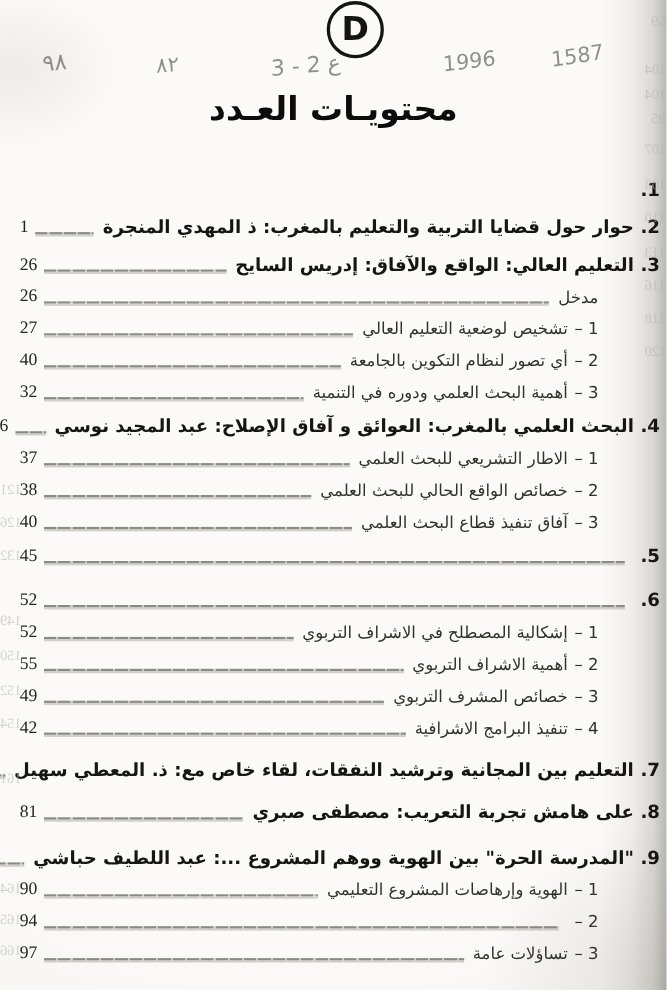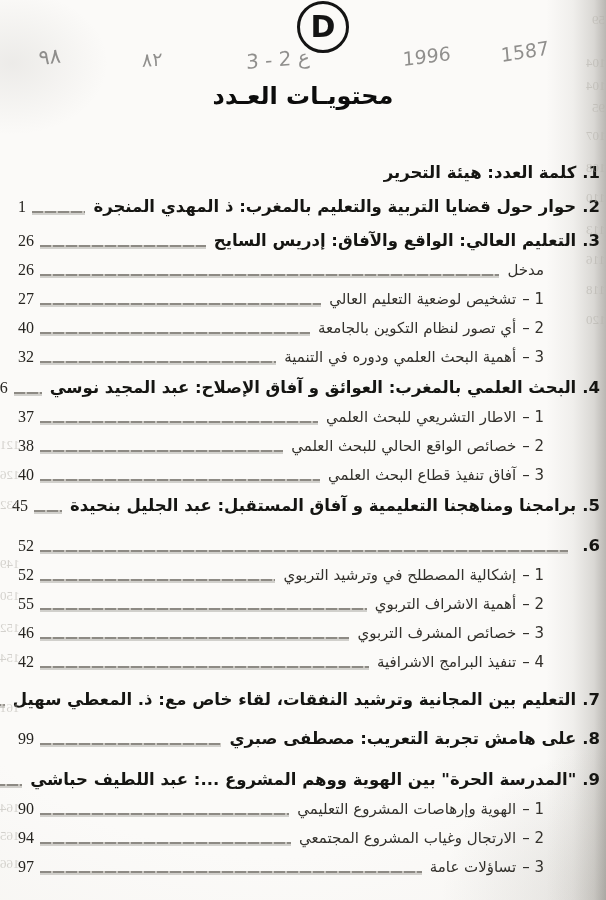--- a/index.html
+++ b/index.html
@@ -18,21 +18,21 @@
   }
   .logo{
     position:absolute; left:297px; top:1px; width:46px; height:46px;
     border:3px solid #141414; border-radius:50%;
     display:flex; align-items:center; justify-content:center;
     color:#141414; font-weight:bold; font-size:30px; line-height:1;
   }
   .title{
     position:absolute; top:82px; left:0; width:100%; margin:0;
     text-align:center; direction:rtl;
-    font-size:24px; font-weight:bold; color:#0c0c0c;
+    font-size:30px; font-weight:bold; color:#0c0c0c;
     font-family:"DejaVu Sans", sans-serif;
   }
   .annot{
     position:absolute; color:#7e7d7b; opacity:.85; white-space:nowrap;
     font-family:"DejaVu Sans", sans-serif; transform-origin:left top;
   }
   .toc{position:absolute; top:158px; left:0; right:0;}
   .row{
     height:29px; display:flex; align-items:center; direction:rtl;
     padding:0 6px 0 18px; box-sizing:border-box; white-space:nowrap;
@@ -81,21 +81,20 @@
       <span class="annot" style="left: 246px; top: 50px; font-size: 20px; transform: rotate(-5deg) skewX(-4deg);">3 - 2 ع</span>
       <span class="annot" style="left: 402px; top: 48px; font-size: 19px; transform: rotate(-7deg) skewX(-4deg);">1996</span>
       <span class="annot" style="left: 500px; top: 44px; font-size: 19px; transform: rotate(-9deg) skewX(-4deg);">1587</span>
     </div>
 
   <h1 class="title">محتويـات العـدد</h1>
 
   <div class="toc" id="toc">
       <div class="row main">
     <span class="lbl">1.</span>
-    <span class="txt">كلمة العدد: هيئة التحرير</span>
 
   </div>
       <div class="row main">
     <span class="lbl">2.</span>
     <span class="txt">حوار حول قضايا التربية والتعليم بالمغرب: ذ المهدي المنجرة</span>
     <span class="leader"></span>
     <span class="pnum">1</span>
   </div>
       <div class="row main">
     <span class="lbl">3.</span>
@@ -146,80 +145,78 @@
     <span class="pnum">38</span>
   </div>
       <div class="row sub">
     <span class="lbl">3 –</span>
     <span class="txt">آفاق تنفيذ قطاع البحث العلمي</span>
     <span class="leader"></span>
     <span class="pnum">40</span>
   </div>
       <div class="row main">
     <span class="lbl">5.</span>
-    <span class="txt">برامجنا ومناهجنا التعليمية و آفاق المستقبل: عبد الجليل بنحيدة</span>
     <span class="leader"></span>
     <span class="pnum">45</span>
   </div>
       <div class="row main">
     <span class="lbl">6.</span>
     <span class="leader"></span>
     <span class="pnum">52</span>
   </div>
       <div class="row sub">
     <span class="lbl">1 –</span>
-    <span class="txt">إشكالية المصطلح في وترشيد التربوي</span>
+    <span class="txt">إشكالية المصطلح في الاشراف التربوي</span>
     <span class="leader"></span>
     <span class="pnum">52</span>
   </div>
       <div class="row sub">
     <span class="lbl">2 –</span>
     <span class="txt">أهمية الاشراف التربوي</span>
     <span class="leader"></span>
     <span class="pnum">55</span>
   </div>
       <div class="row sub">
     <span class="lbl">3 –</span>
     <span class="txt">خصائص المشرف التربوي</span>
     <span class="leader"></span>
-    <span class="pnum">46</span>
+    <span class="pnum">49</span>
   </div>
       <div class="row sub">
     <span class="lbl">4 –</span>
     <span class="txt">تنفيذ البرامج الاشرافية</span>
     <span class="leader"></span>
     <span class="pnum">42</span>
   </div>
       <div class="row main">
     <span class="lbl">7.</span>
     <span class="txt">التعليم بين المجانية وترشيد النفقات، لقاء خاص مع: ذ. المعطي سهيل</span>
     <span class="leader"></span>
 
   </div>
       <div class="row main">
     <span class="lbl">8.</span>
     <span class="txt">على هامش تجربة التعريب: مصطفى صبري</span>
     <span class="leader"></span>
-    <span class="pnum">99</span>
+    <span class="pnum">81</span>
   </div>
       <div class="row main">
     <span class="lbl">9.</span>
     <span class="txt">"المدرسة الحرة" بين الهوية ووهم المشروع ...: عبد اللطيف حباشي</span>
     <span class="leader"></span>
 
   </div>
       <div class="row sub">
     <span class="lbl">1 –</span>
     <span class="txt">الهوية وإرهاصات المشروع التعليمي</span>
     <span class="leader"></span>
     <span class="pnum">90</span>
   </div>
       <div class="row sub">
     <span class="lbl">2 –</span>
-    <span class="txt">الارتجال وغياب المشروع المجتمعي</span>
     <span class="leader"></span>
     <span class="pnum">94</span>
   </div>
       <div class="row sub">
     <span class="lbl">3 –</span>
     <span class="txt">تساؤلات عامة</span>
     <span class="leader"></span>
     <span class="pnum">97</span>
   </div>
     </div>

